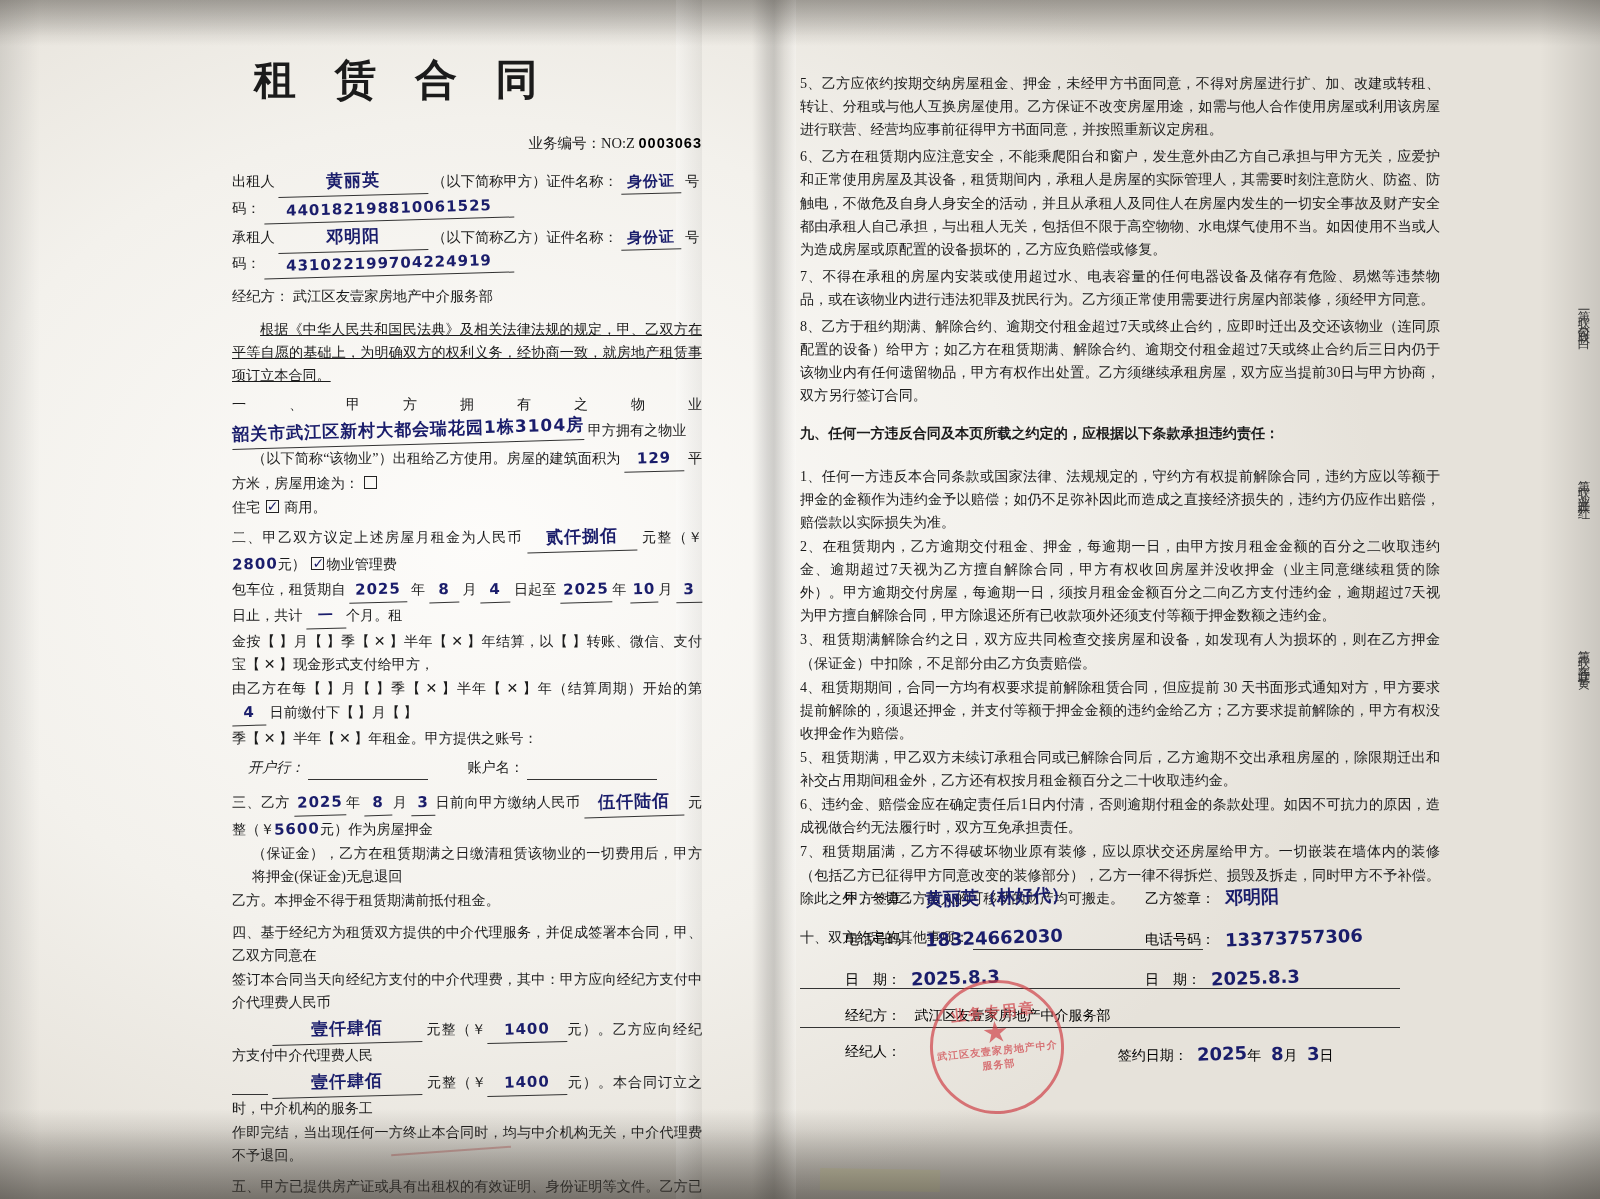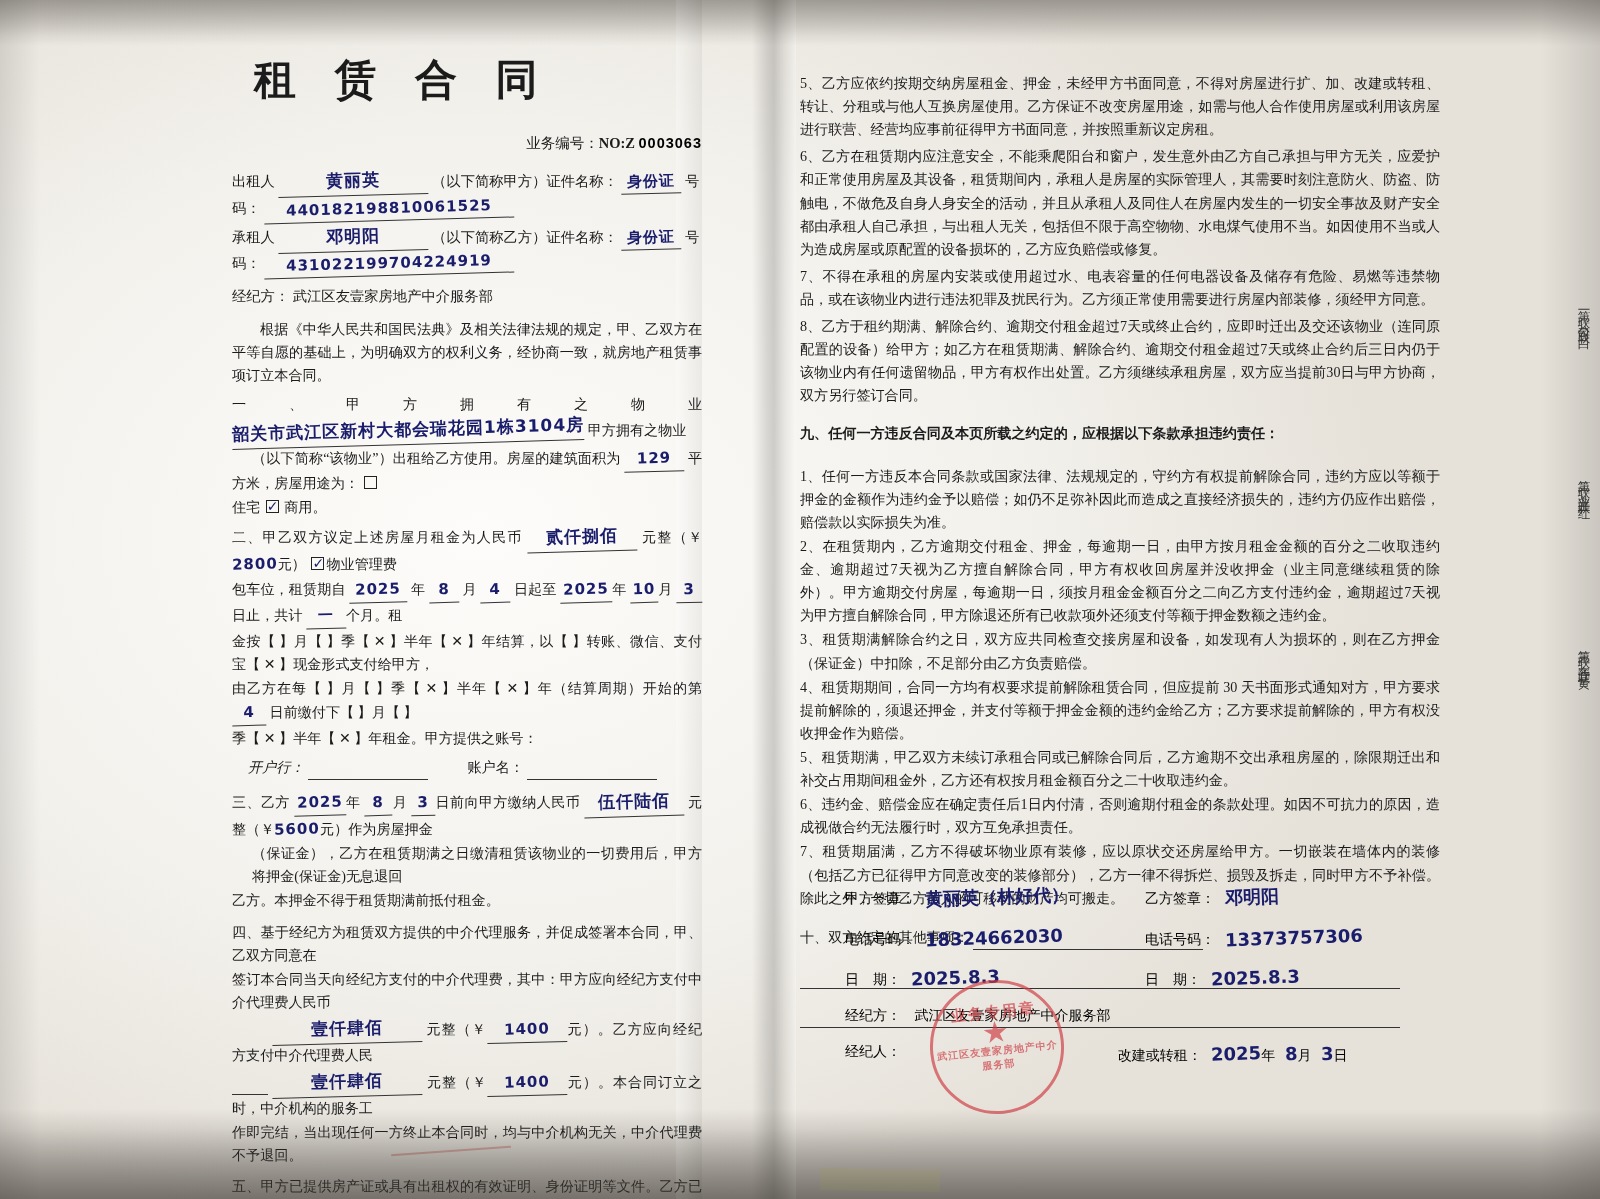--- a/index.html
+++ b/index.html
@@ -77,21 +77,21 @@
     font-size: 14.5px;
     margin: 0 0 14px 0;
     white-space: nowrap;
   }
   .biz-no .num {
     color: #000000;
     letter-spacing: 1px;
     font-family: "Liberation Sans", sans-serif;
     font-weight: bold;
   }
-  .biz-no .nz { font-weight: bold; }
+  .biz-no .nz { font-weight: normal; }
 
   .line {
     font-size: 14.3px;
     line-height: 1.62;
     margin: 0 0 2px 0;
   }
   .p {
     font-size: 14.1px;
     line-height: 1.64;
     margin: 0 0 1px 0;
@@ -248,21 +248,21 @@
       <span class="ul hw hw-sm">身份证</span>
       <span>号码：</span>
       <span class="ul ul-xl hw hw-sm">431022199704224919</span>
     </div>
 
     <div class="line" style="margin-top:8px;">
       <span>经纪方：</span>
       <span>武江区友壹家房地产中介服务部</span>
     </div>
 
-    <div class="p indent" style="margin-top:10px;">根据《中华人民共和国民法典》及相关法律法规的规定，甲、乙双方在平等自愿的基础上，为明确双方的权利义务，经协商一致，就房地产租赁事项订立本合同。</div>
+    <div class="p indent" style="margin-top:10px;text-decoration:underline;">根据《中华人民共和国民法典》及相关法律法规的规定，甲、乙双方在平等自愿的基础上，为明确双方的权利义务，经协商一致，就房地产租赁事项订立本合同。</div>
 
     <div class="p" style="margin-top:6px;">
       <span>一、甲方拥有之物业</span>
       <span class="ul hw" style="min-width:300px;">韶关市武江区新村大都会瑞花园1栋3104房</span>
       <span>甲方拥有之物业</span>
     </div>
     <div class="p">
       <span style="margin-left:20px;">（以下简称“该物业”）出租给乙方使用。房屋的建筑面积为</span>
       <span class="ul hw hw-sm" style="min-width:60px;">129</span>
       <span>平方米，房屋用途为：</span>
@@ -397,21 +397,21 @@
       <div class="sign-col" style="width:600px;">
         <span class="sign-label">经纪方：</span>
         <span style="margin-left:10px;">武江区友壹家房地产中介服务部</span>
       </div>
     </div>
     <div class="sign-row">
       <div class="sign-col">
         <span class="sign-label">经纪人：</span>
       </div>
       <div class="sign-col" style="width:360px;">
-        <span class="sign-label">改建或转租：</span>
+        <span class="sign-label">签约日期：</span>
         <span class="sign-hw">2025</span><span>年</span>
         <span class="sign-hw">8</span><span>月</span>
         <span class="sign-hw">3</span><span>日</span>
       </div>
     </div>
   </div>
 
   <div class="stamp">
     <div class="txt-top">业务专用章</div>
     <div class="star">★</div>

